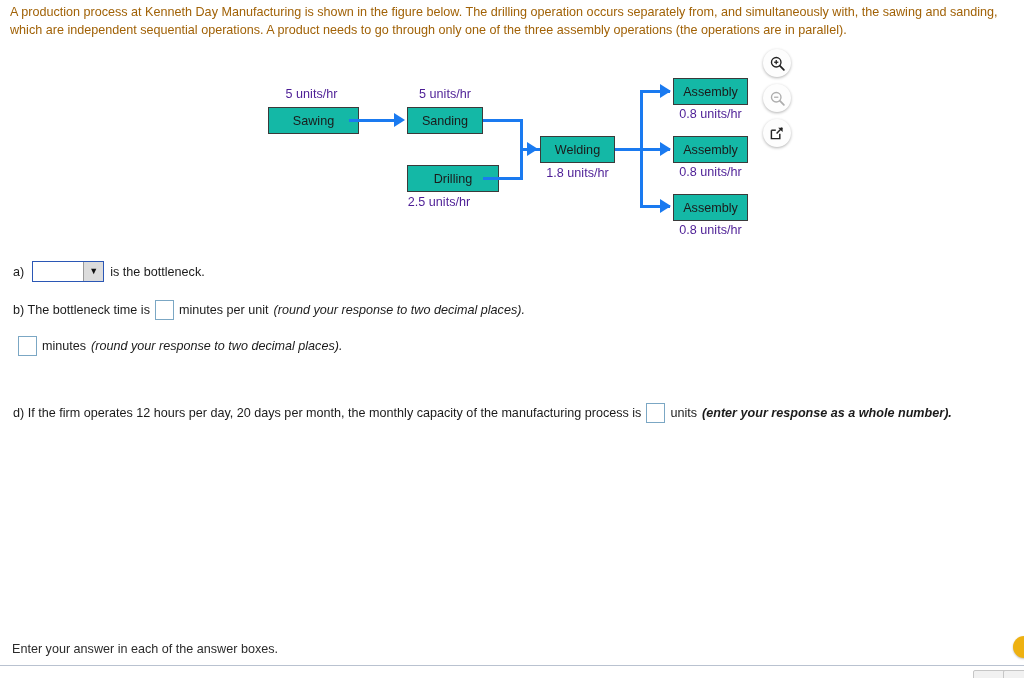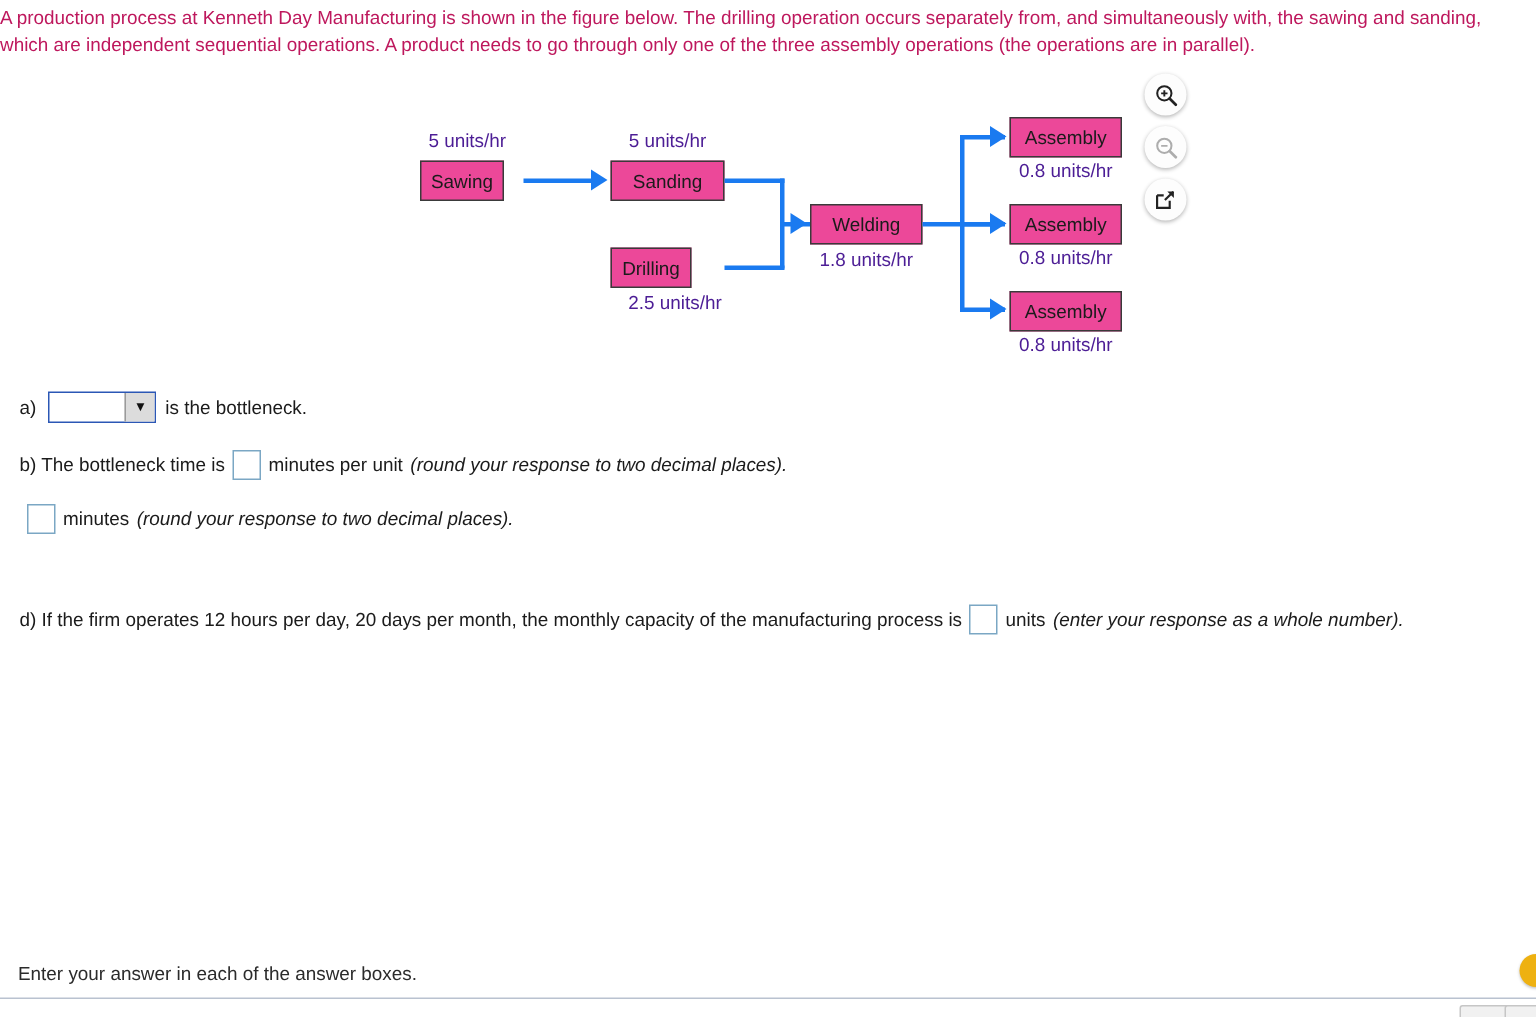--- a/index.html
+++ b/index.html
@@ -2,27 +2,27 @@
 <html><head>
 <meta charset="utf-8">
 <style>
   html,body{margin:0;padding:0;}
   body{
     width:1024px;height:678px;background:#ffffff;
     font-family:"Liberation Sans","DejaVu Sans",sans-serif;
     color:#1a1a1a;overflow:hidden;position:relative;
   }
   .prompt{
-    position:absolute;left:0;top:3px;width:1000px;
-    font-size:12.6px;line-height:18px;color:#be185d;
+    position:absolute;left:10px;top:3px;width:1000px;
+    font-size:12.6px;line-height:18px;color:#a16207;
   }
   
   .figure{position:absolute;left:0;top:45px;width:800px;height:200px;}
   .node{
-    position:absolute;border:1.6px solid #3a3a3a;background:#ec4899;
+    position:absolute;border:1.6px solid #3a3a3a;background:#14b8a6;
     box-sizing:border-box;font-size:12.6px;color:#1b1b1b;
     display:flex;align-items:center;justify-content:center;
   }
   .cap{
     position:absolute;font-size:12.6px;color:#4c1d95;
     text-align:center;white-space:nowrap;
   }
   .ln{position:absolute;background:#1a7af0;}
   .ah{
     position:absolute;width:0;height:0;
@@ -69,34 +69,34 @@
     background:#f1f1f1;border-radius:2px;
   }
 </style>
 </head>
 <body>
 
 <div class="prompt">A production process at Kenneth Day Manufacturing is shown in the figure below. The drilling operation occurs separately from, and simultaneously with, the sawing and sanding, which are independent sequential operations. A product needs to go through only one of the three assembly operations (the operations are in parallel).</div>
 
 <div class="figure">
 
-  <div class="node" style="left:280px;top:62px;width:56px;height:27px;">
+  <div class="node" style="left:268px;top:62px;width:91px;height:27px;">
     <span>Sawing</span>
   </div>
   <div class="cap" style="left:274px;top:42px;width:75px;">5 units/hr</div>
 
   <div class="node" style="left:407px;top:62px;width:76px;height:27px;">
     <span>Sanding</span>
   </div>
   <div class="cap" style="left:407px;top:42px;width:76px;">5 units/hr</div>
 
-  <div class="node" style="left:407px;top:120px;width:54px;height:27px;">
+  <div class="node" style="left:407px;top:120px;width:92px;height:27px;">
     <span>Drilling</span>
   </div>
-  <div class="cap" style="left:412px;top:150px;width:76px;">2.5 units/hr</div>
+  <div class="cap" style="left:401px;top:150px;width:76px;">2.5 units/hr</div>
 
   <div class="node" style="left:540px;top:91px;width:75px;height:27px;text-align:right;">
     <span>Welding</span>
   </div>
   <div class="cap" style="left:540px;top:121px;width:75px;">1.8 units/hr</div>
 
   <div class="node" style="left:673px;top:33px;width:75px;height:27px;">
     <span>Assembly</span>
   </div>
   <div class="cap" style="left:673px;top:62px;width:75px;">0.8 units/hr</div>
@@ -178,21 +178,21 @@
 <div class="q" style="left:13px;top:336px;">
   <span class="ansbox"></span>
   <span>minutes</span>
   <i style="margin-left:5px;">(round your response to two decimal places).</i>
 </div>
 
 <div class="q" style="left:13px;top:371px;margin-top:32px;">
   <span>d) If the firm operates 12 hours per day, 20 days per month, the monthly capacity of the manufacturing process is</span>
   <span class="ansbox"></span>
   <span>units</span>
-  <i style="margin-left:5px;">(enter your response as a whole number).</i>
+  <i style="margin-left:5px;font-weight:bold;">(enter your response as a whole number).</i>
 </div>
 
 <div class="footmsg">Enter your answer in each of the answer boxes.</div>
 <div class="orangebtn"></div>
 <div class="footrule"></div>
 <div class="botbar"></div>
 <div class="botbtn" style="left:973px;width:56px;"></div>
 <div class="botbtn" style="left:1003px;width:56px;"></div>
 
 </body></html>

